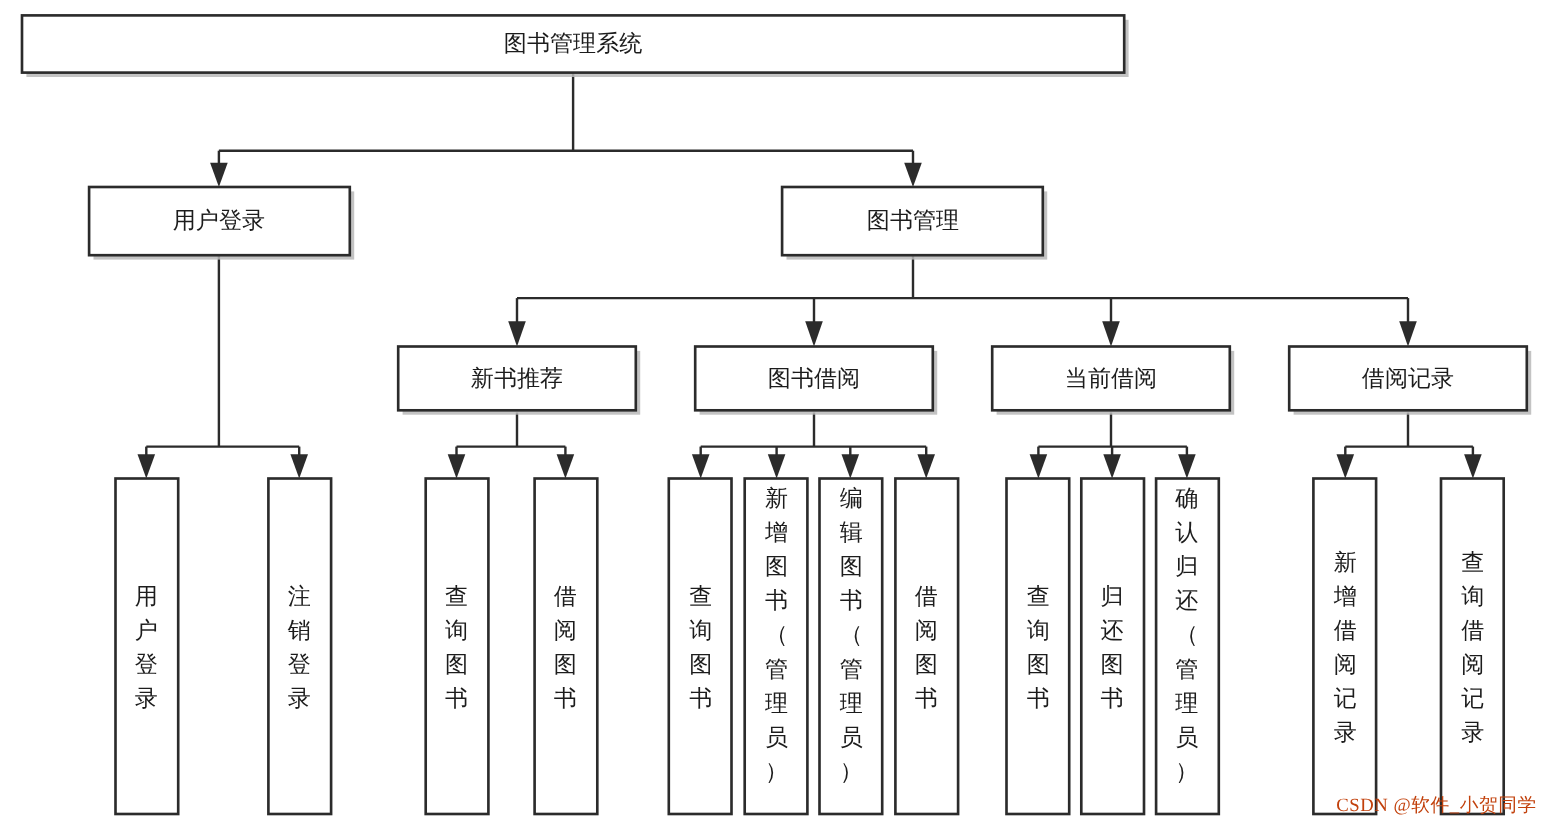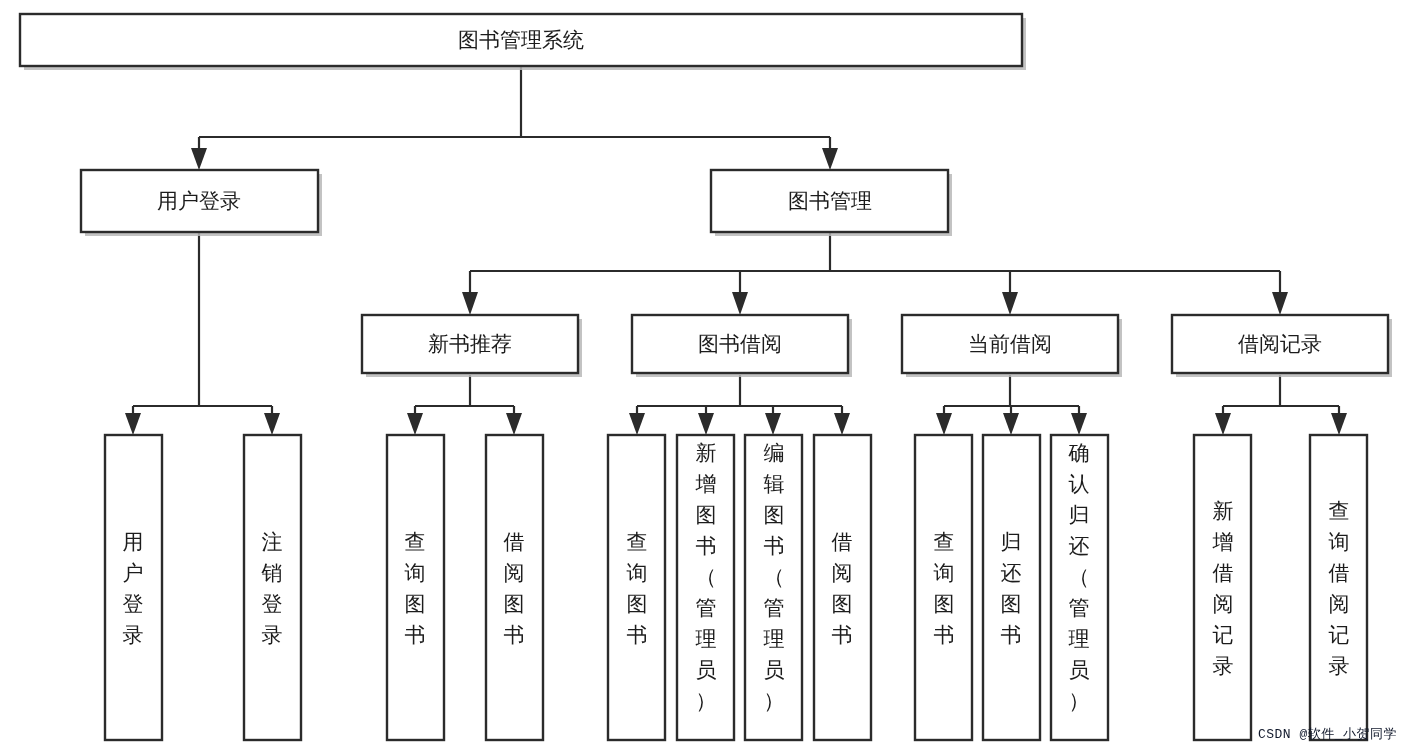--- a/index.html
+++ b/index.html
@@ -55,23 +55,23 @@
   .node-label-v {
     font-family: "Liberation Sans", "DejaVu Sans", sans-serif;
     font-size: 21px;
     fill: #1c1c1c;
     text-anchor: middle;
   }
   .watermark {
     position: absolute;
     right: 8px;
     bottom: 4px;
-    font-family: Liberation Mono, monospace;
-    font-size: 13px;
-    color: #0f172a;
+    font-family: Liberation Serif, serif;
+    font-size: 17px;
+    color: #c2410c;
     letter-spacing: 0.5px;
     white-space: nowrap;
     user-select: none;
   }
 </style>
 </head>
 <body>
 
 <div id="diagram-root">
 

